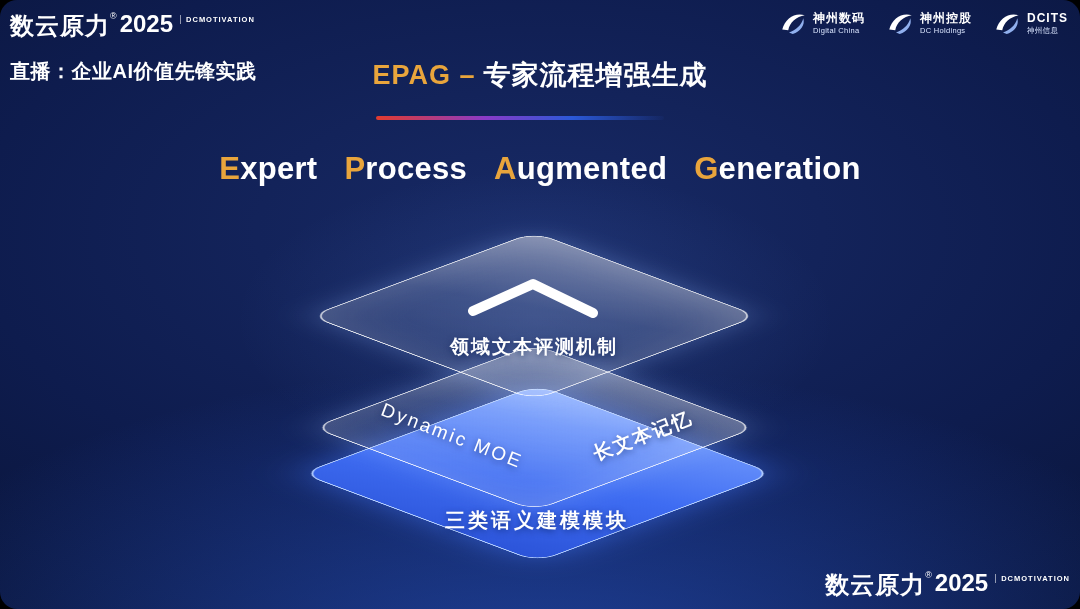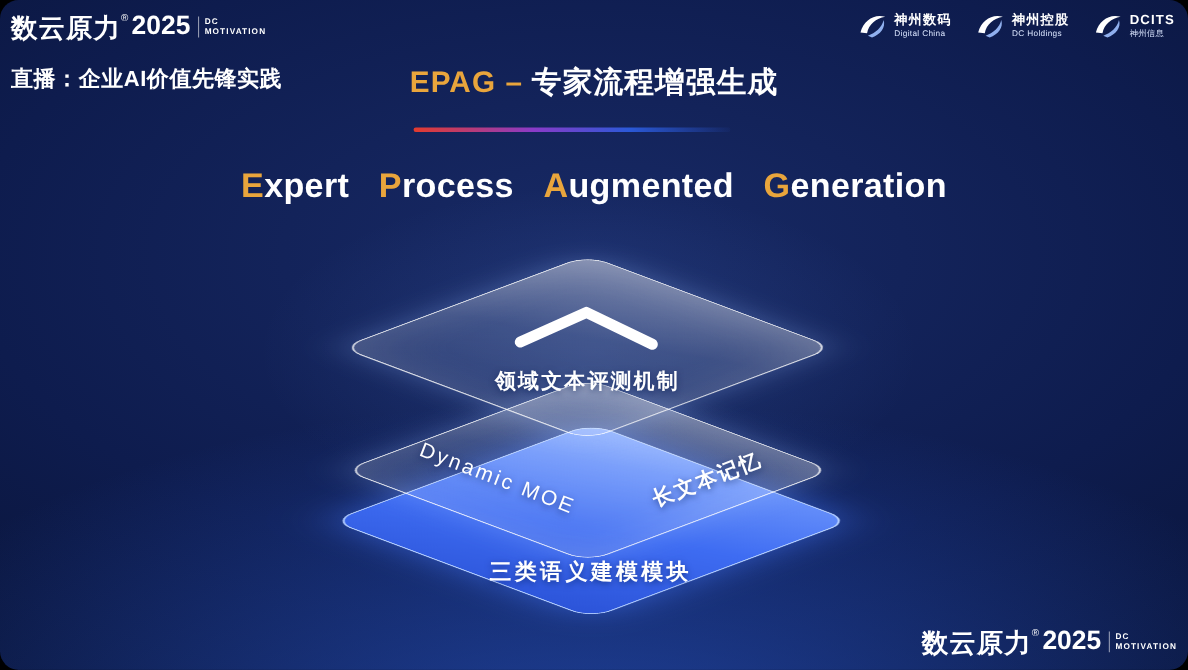--- a/index.html
+++ b/index.html
@@ -17,21 +17,21 @@
   }
 
   
   .brand { position:absolute; display:flex; align-items:flex-start; gap:7px; }
   .brand.top-left { left:10px; top:10px; }
   .brand.bottom-right { right:10px; bottom:8px; }
   .brand-main { display:flex; align-items:flex-start; }
   .brand-cn { font-size:24px; font-weight:800; letter-spacing:1px; }
   .brand-reg { font-size:9px; margin-top:1px; }
   .brand-year { font-size:24px; font-weight:800; margin-left:3px; }
-  .brand-sub { display:flex; flex-direction:column; font-size:7.5px; font-weight:bold;
+  .brand-sub { display:flex; flex-direction:row; font-size:7.5px; font-weight:bold;
                letter-spacing:1px; line-height:1.25; margin-top:5px; padding-left:5px;
                border-left:1px solid rgba(255,255,255,0.55); }
 
   
   .live-label { position:absolute; left:10px; top:58px; font-size:20px; font-weight:bold; letter-spacing:0.5px; }
   .page-title { position:absolute; left:0; right:0; top:57px; text-align:center;
                 font-size:27px; font-weight:bold; letter-spacing:1px; }
   .page-title .gold { color:#E9A53C; margin-right:8px; }
   .title-divider { position:absolute; left:376px; top:116px; width:288px; height:4px; border-radius:2px;
                    background:linear-gradient(90deg, #E23B2E 0%, #8A3BC8 38%, #2B59D8 68%, rgba(43,89,216,0.05) 100%); }

